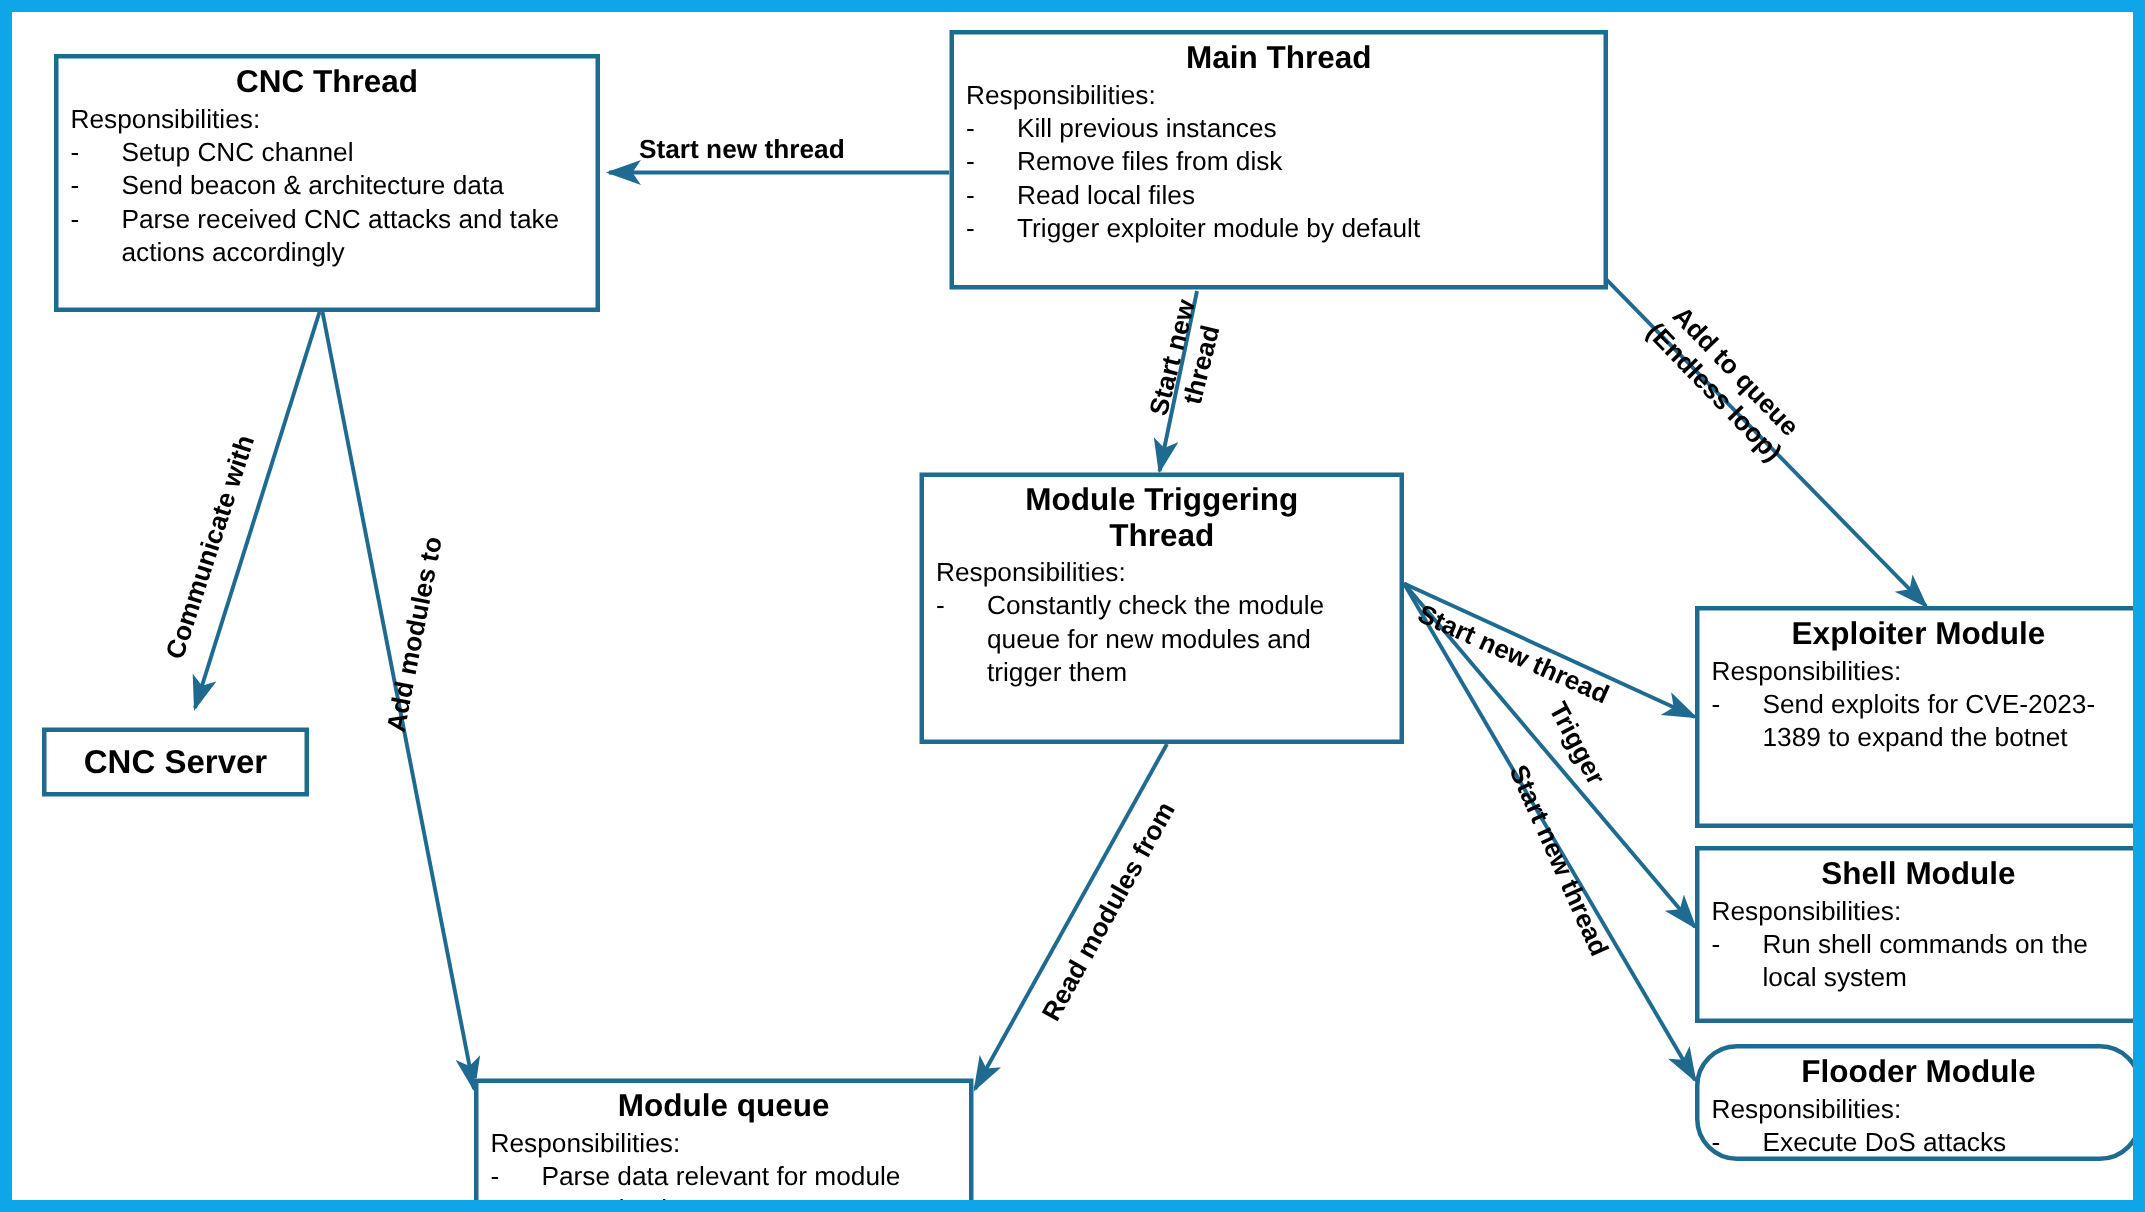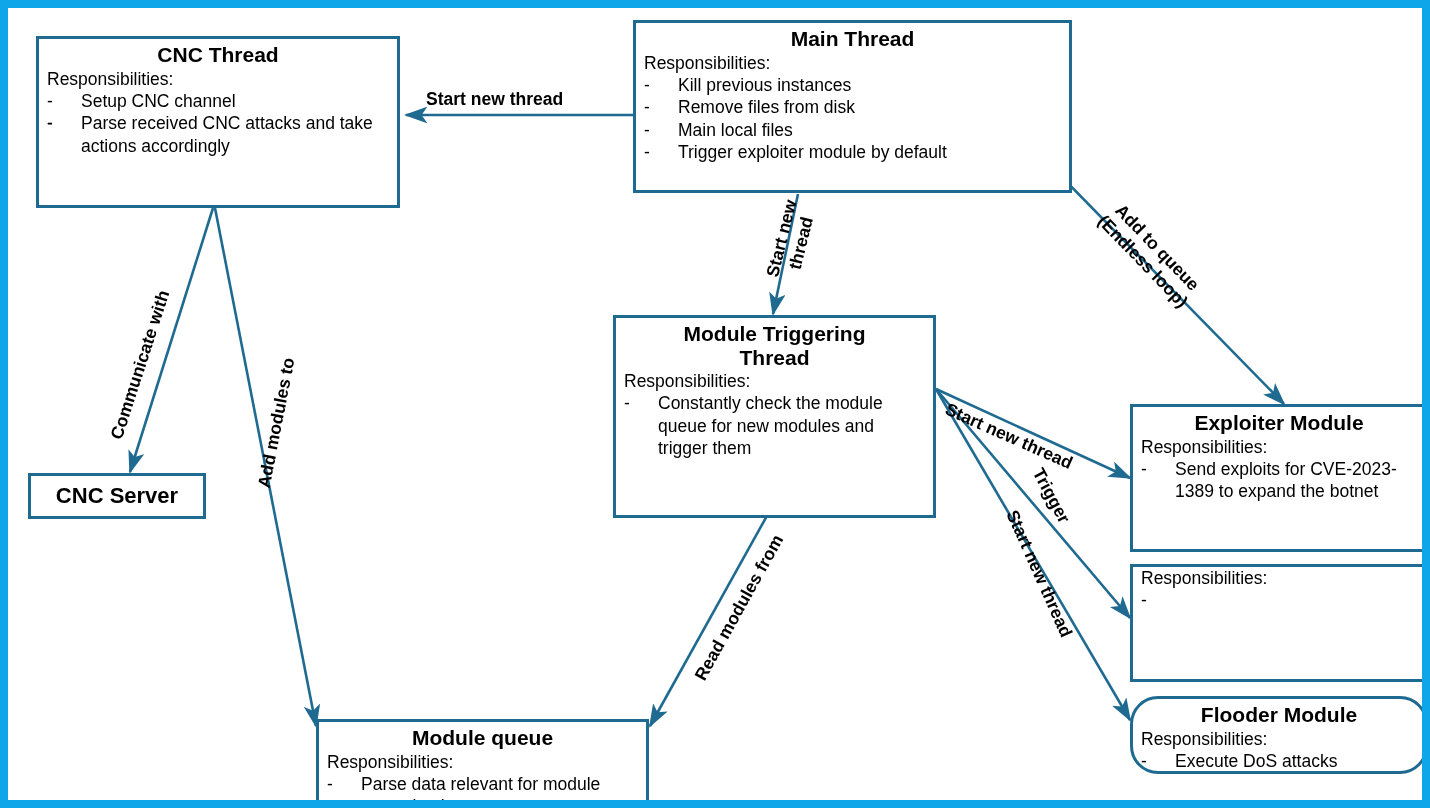--- a/index.html
+++ b/index.html
@@ -42,21 +42,21 @@
     position:relative;
     font-size:17.5px;
     color:#000;
     line-height:1.28;
     padding-left:34px;
   }
   .node li .dash{
     position:absolute;
     left:0;top:0;
   }
-  .node.compact{display:flex;align-items:center;justify-content:center;}
+  .node.compact{display:flex;align-items:center;justify-content:center;margin-top:12px;}
   .node.compact .title{margin:0;font-size:22px;}
 
   svg.edges{
     position:absolute;
     left:0;top:0;
     width:1430px;height:808px;
     z-index:1;
     pointer-events:none;
   }
   .elabel{
@@ -101,37 +101,37 @@
 
       <path d="M 928,381 L 1122,712"></path>
     </g>
   </svg>
 
   <div class="node" style="left:28px;top:28px;width:364px;height:172px;">
     <div class="title">CNC Thread</div>
     <div class="resp-head">Responsibilities:</div>
     <ul>
       <li><span class="dash">-</span><span>Setup CNC channel</span></li>
-      <li><span class="dash">-</span></li>
+      <li><span class="dash">-</span><span>Send beacon &amp; architecture data</span></li>
       <li><span class="dash">-</span><span>Parse received CNC attacks and take actions accordingly</span></li>
     </ul>
   </div>
 
   <div class="node" style="left:625px;top:12px;width:439px;height:173px;">
     <div class="title">Main Thread</div>
     <div class="resp-head">Responsibilities:</div>
     <ul>
       <li><span class="dash">-</span><span>Kill previous instances</span></li>
       <li><span class="dash">-</span><span>Remove files from disk</span></li>
-      <li><span class="dash">-</span><span>Main local files</span></li>
+      <li><span class="dash">-</span><span>Read local files</span></li>
       <li><span class="dash">-</span><span>Trigger exploiter module by default</span></li>
     </ul>
   </div>
 
-  <div class="node" style="left:605px;top:307px;width:323px;height:203px;">
+  <div class="node" style="left:605px;top:307px;width:323px;height:181px;">
     <div class="title">
       <div>Module Triggering</div>
       <div>Thread</div>
     </div>
     <div class="resp-head">Responsibilities:</div>
     <ul>
       <li><span class="dash">-</span><span>Constantly check the module queue for new modules and trigger them</span></li>
     </ul>
   </div>
 
@@ -149,23 +149,24 @@
 
   <div class="node" style="left:1122px;top:396px;width:298px;height:148px;">
     <div class="title">Exploiter Module</div>
     <div class="resp-head">Responsibilities:</div>
     <ul>
       <li><span class="dash">-</span><span>Send exploits for CVE-2023-1389 to expand the botnet</span></li>
     </ul>
   </div>
 
   <div class="node" style="left:1122px;top:556px;width:298px;height:118px;">
-    <div class="resp-head">Responsibilities:</div>
-    <ul>
-      <li><span class="dash">-</span></li>
+    <div class="title">Shell Module</div>
+    <div class="resp-head">Responsibilities:</div>
+    <ul>
+      <li><span class="dash">-</span><span>Run shell commands on the local system</span></li>
     </ul>
   </div>
 
   <div class="node" style="left:1122px;top:688px;width:298px;height:78px;border-radius:28px;">
     <div class="title">Flooder Module</div>
     <div class="resp-head">Responsibilities:</div>
     <ul>
       <li><span class="dash">-</span><span>Execute DoS attacks</span></li>
     </ul>
   </div>

